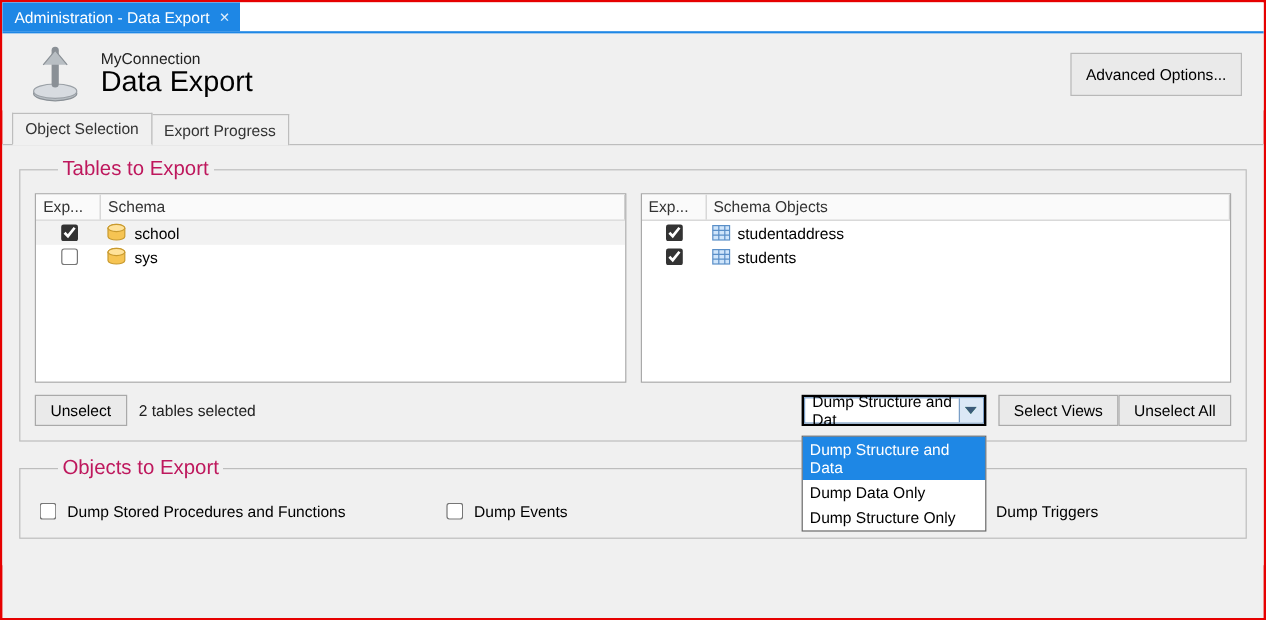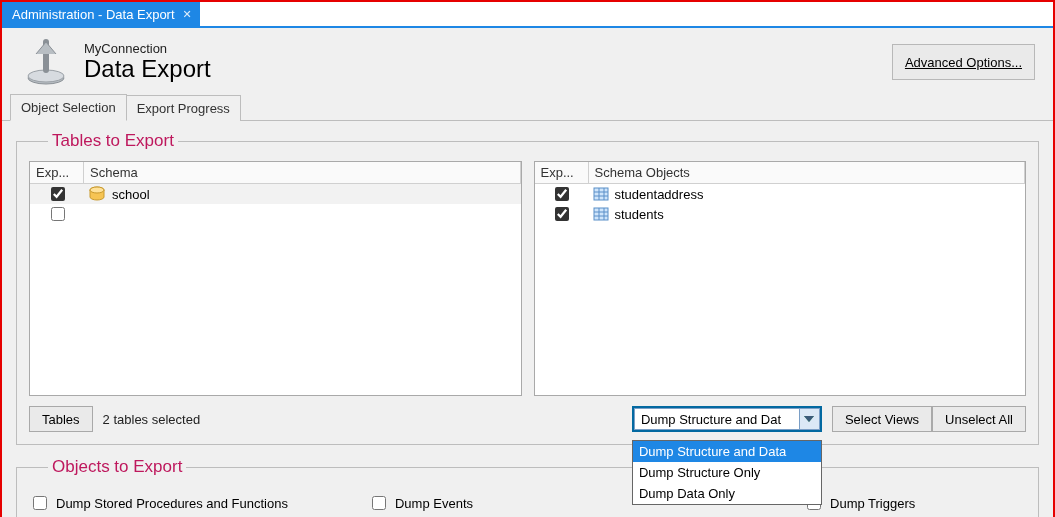--- a/index.html
+++ b/index.html
@@ -5,46 +5,46 @@
   * { box-sizing: border-box; font-family: "Segoe UI", Tahoma, Arial, sans-serif; }
   body { margin: 0; padding: 0; background:#fff; }
   .outer { width:1055px; height:517px; border:2px solid #e60000; background:#f0f0f0; position:relative; }
   .tabbar { height:26px; background:#fff; border-bottom:2px solid #1e87e5; }
   .tabbar .tab { display:inline-flex; align-items:center; height:24px; background:#1e87e5; color:#fff; font-size:13px; padding:0 8px 0 10px; }
   .tabbar .tab .x { margin-left:8px; font-size:11px; opacity:.85; cursor:pointer; }
   .header { display:flex; align-items:center; padding:8px 18px 4px 18px; background:#f0f0f0; }
   .hdr-icon { width:52px; height:52px; margin-right:12px; display:flex; align-items:center; justify-content:center; }
   .hdr-text .conn { font-size:13px; color:#222; }
   .hdr-text .title { font-size:24px; color:#000; line-height:1.1; }
-  .adv-btn { margin-left:auto; height:36px; padding:0 12px; background:#eaeaea; border:1px solid #b8b8b8; font-size:13px; cursor:pointer;text-decoration:underline; }
+  .adv-btn { margin-left:auto; height:36px; padding:0 12px; background:#eaeaea; border:1px solid #b8b8b8; font-size:13px; cursor:pointer; }
   .subtabs { display:flex; align-items:flex-end; padding:0 8px; margin-top:2px; }
   .subtabs .st { font-size:13px; padding:5px 10px; background:#f0f0f0; border:1px solid #bdbdbd; border-bottom:none; color:#333; cursor:pointer; }
   .subtabs .st + .st { margin-left:-1px; }
   .subtabs .st.active { background:#f0f0f0; border-bottom:1px solid #f0f0f0; position:relative; z-index:2; }
   .panel { border-top:1px solid #bdbdbd; margin-top:-1px; background:#f0f0f0; padding:10px 14px; }
   fieldset { border:1px solid #bdbdbd; font-size:13px; margin:0 0 12px 0; padding:10px 12px 12px 12px; position:relative; background:#f0f0f0; }
   fieldset > legend { font-size:17px; color:#be185d; padding:0 4px;margin-left:19px; }
   .listboxes { display:flex; gap:12px; }
-  .listbox { flex:1; border:1px solid #a9a9a9; background:#fff; height:235px; overflow:hidden; }
+  .listbox { flex:1; border:1px solid #a9a9a9; background:#fff; height:158px; overflow:hidden; }
   .listhdr { display:flex; font-size:13px; color:#333; border-bottom:1px solid #d0d0d0; background:#fafafa; }
   .listhdr .col1 { width:54px; padding:3px 6px; border-right:1px solid #d0d0d0; }
   .listhdr .col2 { flex:1; padding:3px 6px; border-right:1px solid #d0d0d0; }
   .row { display:flex; align-items:center; font-size:13px; height:20px; }
   .row .c1 { width:54px; display:flex; justify-content:center; align-items:center; }
   .row .c2 { flex:1; display:flex; align-items:center; gap:6px; padding-left:4px; }
   .row.sel { background:#f2f2f2; }
   input.chk { width:14px; height:14px; accent-color:#333; }
   .dbicon { width:18px; height:16px; display:inline-block; }
   .tblicon { width:16px; height:16px; display:inline-block; }
   .below { display:flex; align-items:center; gap:10px; margin-top:10px; position:relative; }
   .btn { height:26px; padding:0 12px; background:#eaeaea; border:1px solid #a9a9a9; font-size:13px; cursor:pointer; }
   .status { font-size:13px; color:#222; }
   .spacer { flex:1; }
   .right-btns { display:flex; }
-  .dropdown-wrap { position:relative; width:190px; height:26px; border:2px solid #0369a1; }
+  .dropdown-wrap { position:relative; width:154px; height:26px; border:2px solid #000000; }
   .dd-input { width:100%; height:100%; display:flex; align-items:center; background:#fff; border:1px solid #7a9ec6; font-size:13px; padding:0 6px; cursor:pointer; position:relative; }
   .dd-arrow { width:20px; height:100%; position:absolute; right:0; top:0; background:#dbe8f6; border-left:1px solid #7a9ec6; display:flex; align-items:center; justify-content:center; }
   .dd-list { position:absolute; left:-2px; top:32px; width:calc(100% + 4px); border:1px solid #666; background:#fff; z-index:50; }
   .dd-item { font-size:13px; padding:3px 6px; cursor:pointer; }
   .dd-item.sel { background:#1e87e5; color:#fff; }
   .objexp { display:flex; gap:80px; align-items:center; margin-top:6px; }
   .chklabel { display:flex; align-items:center; gap:6px; font-size:13px; }
 </style>
 </head>
 <body>
@@ -103,20 +103,30 @@
                   <ellipse cx="9" cy="4" rx="7" ry="3" fill="#ffe29a" stroke="#c99a2e"></ellipse>
                 </svg>
               </span>
               <span>school</span>
             </div>
           </div>
           <div class="row">
             <div class="c1">
                 <input type="checkbox" class="chk" style="">
               </div>
+            <div class="c2">
+              <span class="dbicon">
+                <svg viewBox="0 0 18 16" width="18" height="16">
+                  <ellipse cx="9" cy="4" rx="7" ry="3" fill="#f6c453" stroke="#c99a2e"></ellipse>
+                  <path d="M2 4 v7 a7 3 0 0 0 14 0 v-7" fill="#f6c453" stroke="#c99a2e"></path>
+                  <ellipse cx="9" cy="4" rx="7" ry="3" fill="#ffe29a" stroke="#c99a2e"></ellipse>
+                </svg>
+              </span>
+              <span>sys</span>
+            </div>
           </div>
         </div>
 
         <div class="listbox">
           <div class="listhdr">
             <div class="col1">Exp...</div>
             <div class="col2">Schema Objects</div>
           </div>
           <div class="row">
             <div class="c1">
@@ -149,38 +159,38 @@
                   <line x1="11" y1="2" x2="11" y2="14" stroke="#5a8fc8"></line>
                 </svg>
               </span>
               <span>students</span>
             </div>
           </div>
         </div>
       </div>
 
       <div class="below">
-        <button class="btn">Tables</button>
+        <button class="btn">Unselect</button>
         <span class="status">2 tables selected</span>
         <div class="spacer"></div>
 
         <div class="dropdown-wrap">
           <div class="dd-input">
             <span>Dump Structure and Dat</span>
             <span class="dd-arrow">
               <svg width="10" height="6" viewBox="0 0 10 6">
                   <path d="M0 0 L5 6 L10 0 Z" fill="#4a6"></path>
                   <path d="M0 0 L5 6 L10 0 Z" fill="#3b5a7a"></path>
                 </svg>
             </span>
           </div>
           <div class="dd-list">
             <div class="dd-item sel">Dump Structure and Data</div>
+            <div class="dd-item">Dump Data Only</div>
             <div class="dd-item">Dump Structure Only</div>
-            <div class="dd-item">Dump Data Only</div>
           </div>
         </div>
 
         <div class="right-btns">
           <button class="btn">Select Views</button>
           <button class="btn">Unselect All</button>
         </div>
       </div>
     </fieldset>
 

